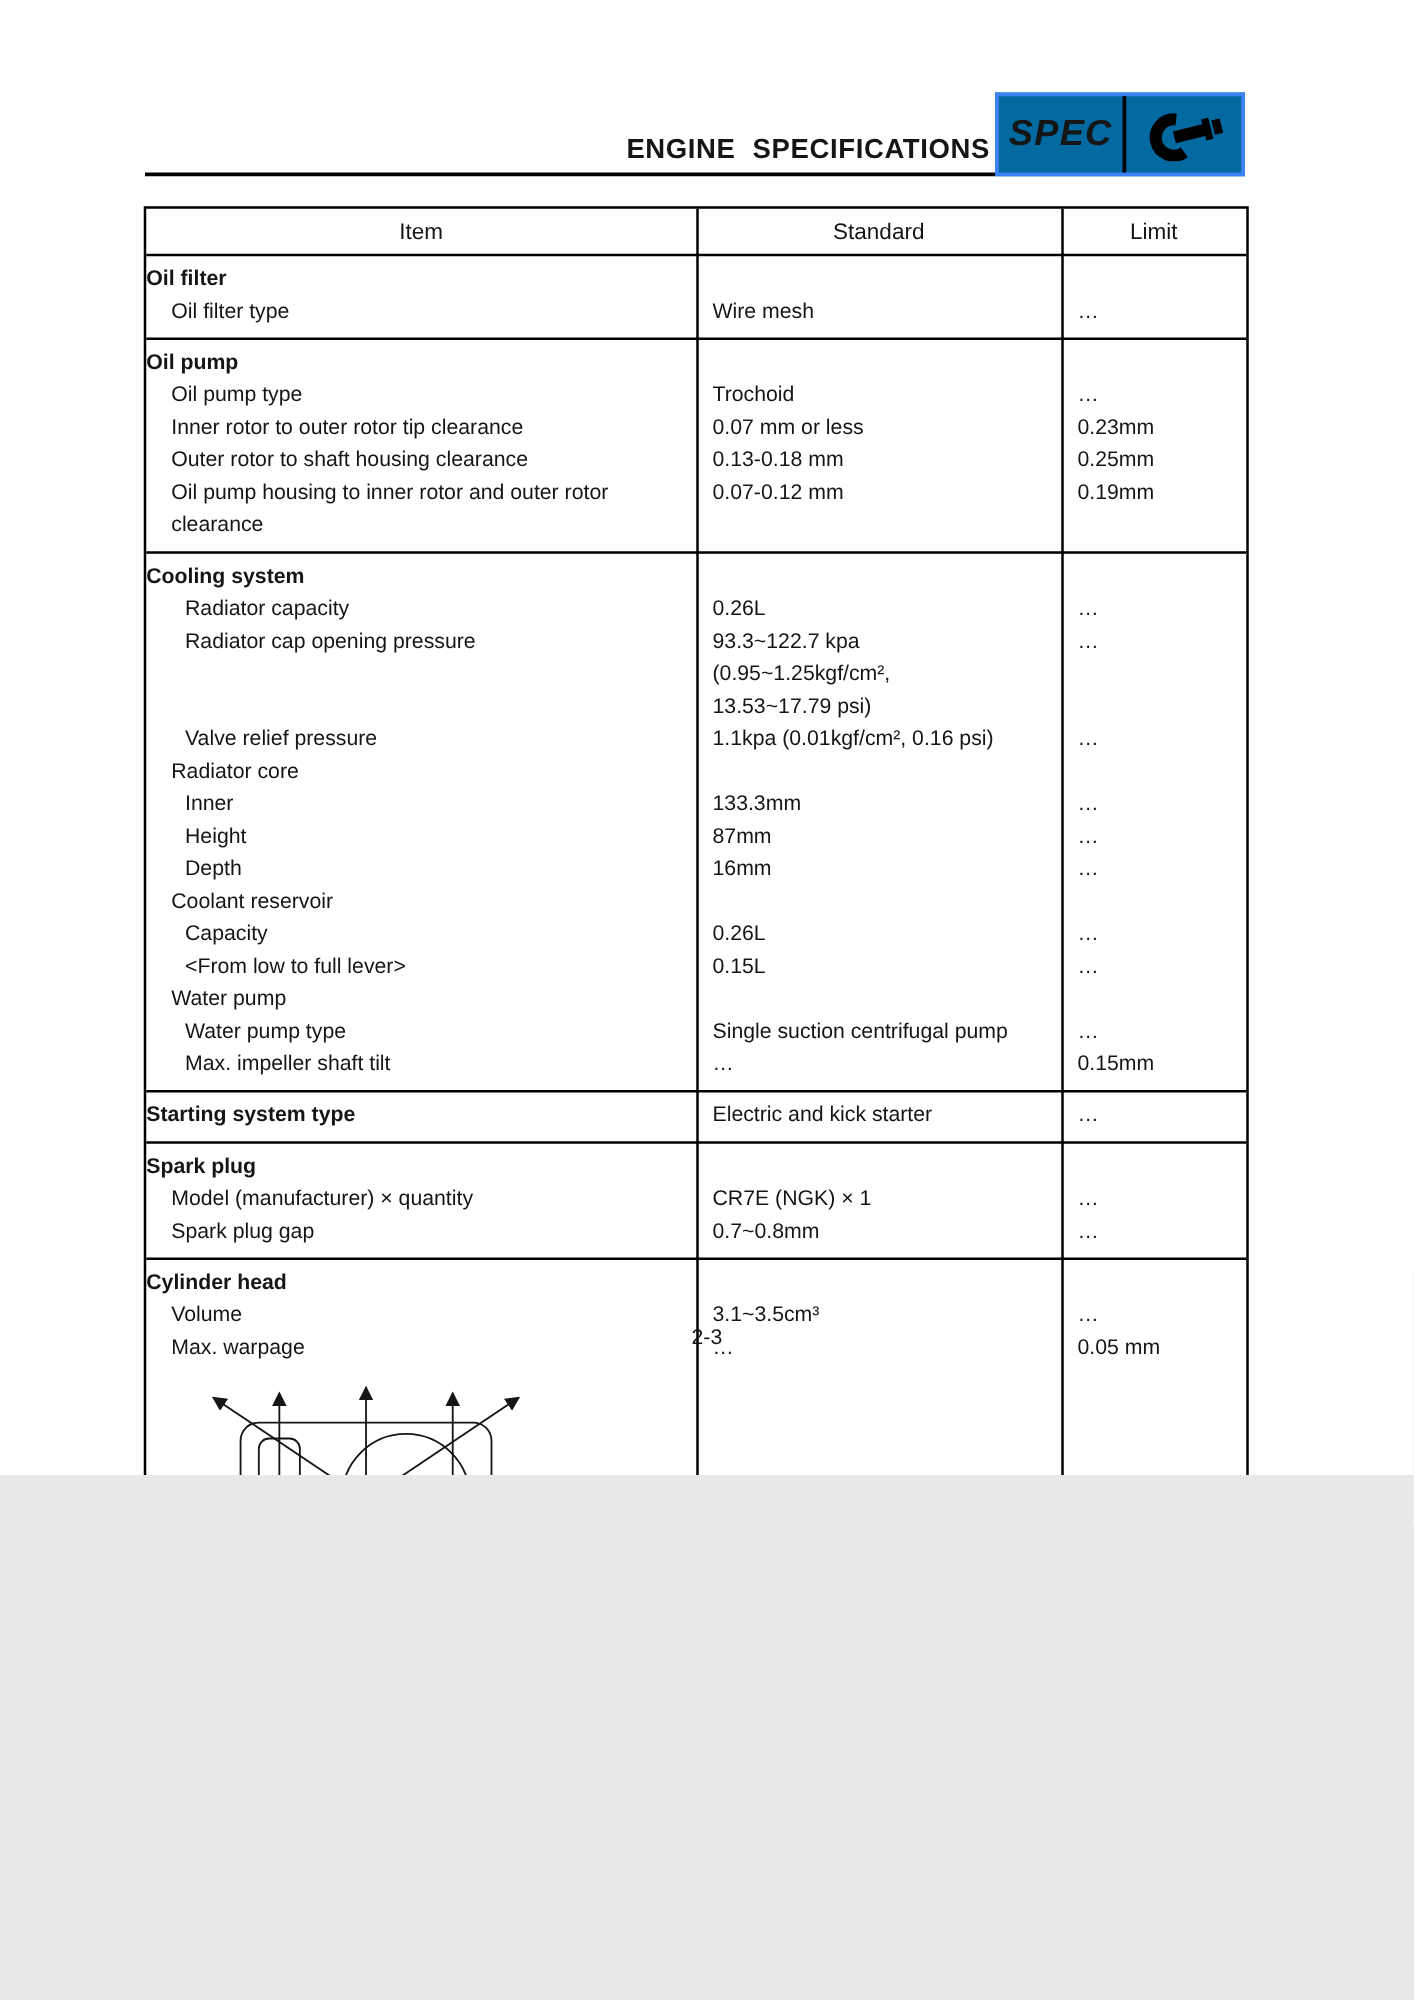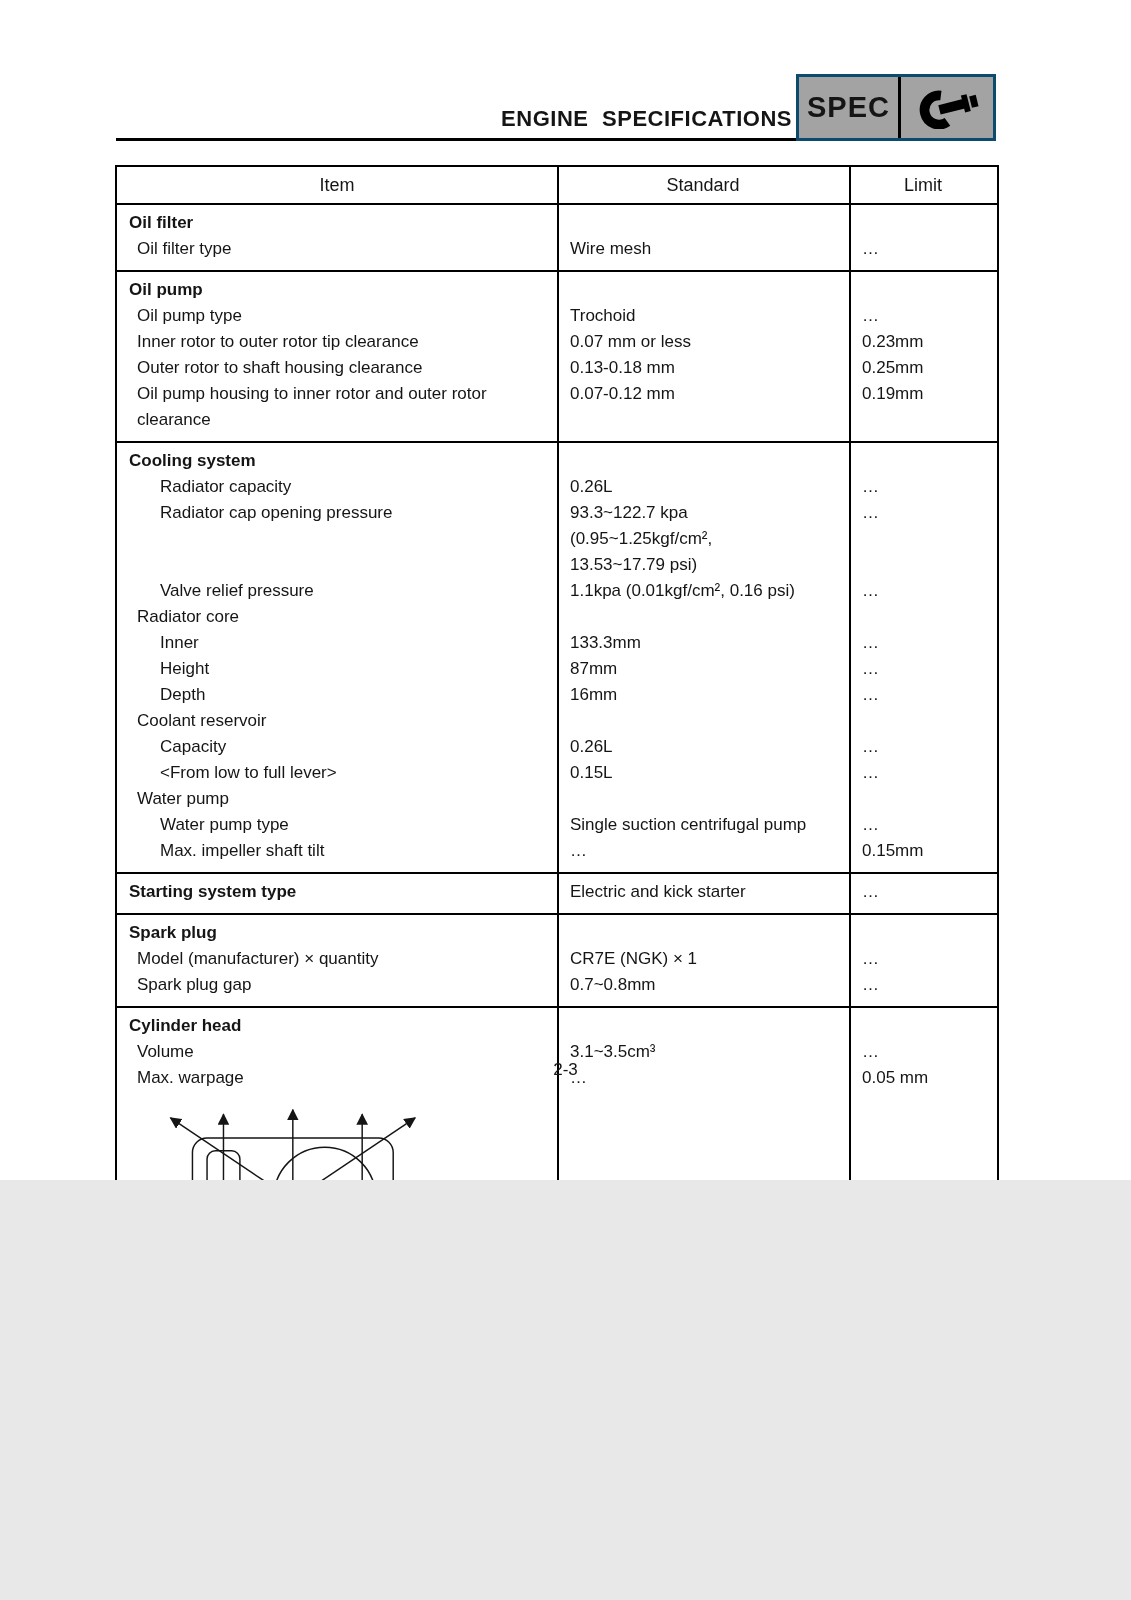--- a/index.html
+++ b/index.html
@@ -10,21 +10,21 @@
     overflow:hidden;
   }
 
   
   .page-header { position:absolute; top:74px; left:116px; width:880px; display:flex; align-items:stretch; }
   .title-rule {
     flex:1; display:flex; align-items:flex-end; justify-content:flex-end;
     border-bottom:3px solid #000; padding:0 4px 6px 0;
   }
   .page-title { font-size:22px; font-weight:bold; letter-spacing:0.5px; word-spacing:7px; white-space:nowrap; }
-  .spec-tag { display:flex; border:3px solid #0c4a6e; background:#a3a3a3; }
+  .spec-tag { display:flex; border:3px solid #3b82f6; background:#0369a1;font-style:italic; }
   .spec-text {
     display:flex; align-items:center; justify-content:center;
     font-size:29px; font-weight:bold; letter-spacing:1px;
     padding:14px 8px; border-right:3px solid #000;
   }
   .spec-icon-box { width:92px; display:flex; align-items:center; justify-content:center; }
 
   
   .spec-table { position:absolute; top:165px; left:115px; width:884px; border:2px solid #000; background:#fff; }
   .vline { position:absolute; top:0; bottom:0; width:2px; background:#000; }
@@ -32,24 +32,24 @@
   .vline.v2 { left:732px; }
 
   .table-header, .row { display:grid; grid-template-columns:440px 292px 148px; }
   .table-header { border-bottom:2px solid #000; }
   .table-header .cell { text-align:center; font-size:18px; line-height:36px; padding:0; }
 
   .section { padding:5px 0 8px; }
   .section + .section { border-top:2px solid #000; }
 
   .cell { font-size:17px; line-height:26px; padding:0 10px 0 0; }
-  .item-cell { padding-left:12px; }
+  .item-cell { padding-left:0; }
   .item-cell.bold { font-weight:bold; }
   .item-cell.indent-1 { padding-left:20px; }
-  .item-cell.indent-2 { padding-left:43px; }
+  .item-cell.indent-2 { padding-left:31px; }
   .standard-cell, .limit-cell { padding-left:13px; white-space:pre-line; }
 
   .diagram-row { min-height:232px; }
   .diagram-row .item-cell { padding:14px 0 0 28px; }
   .figure-code {
     width:292px; text-align:right; font-size:11px; letter-spacing:0.5px;
     font-family:Liberation Serif, serif; margin-top:0;
   }
 
   

